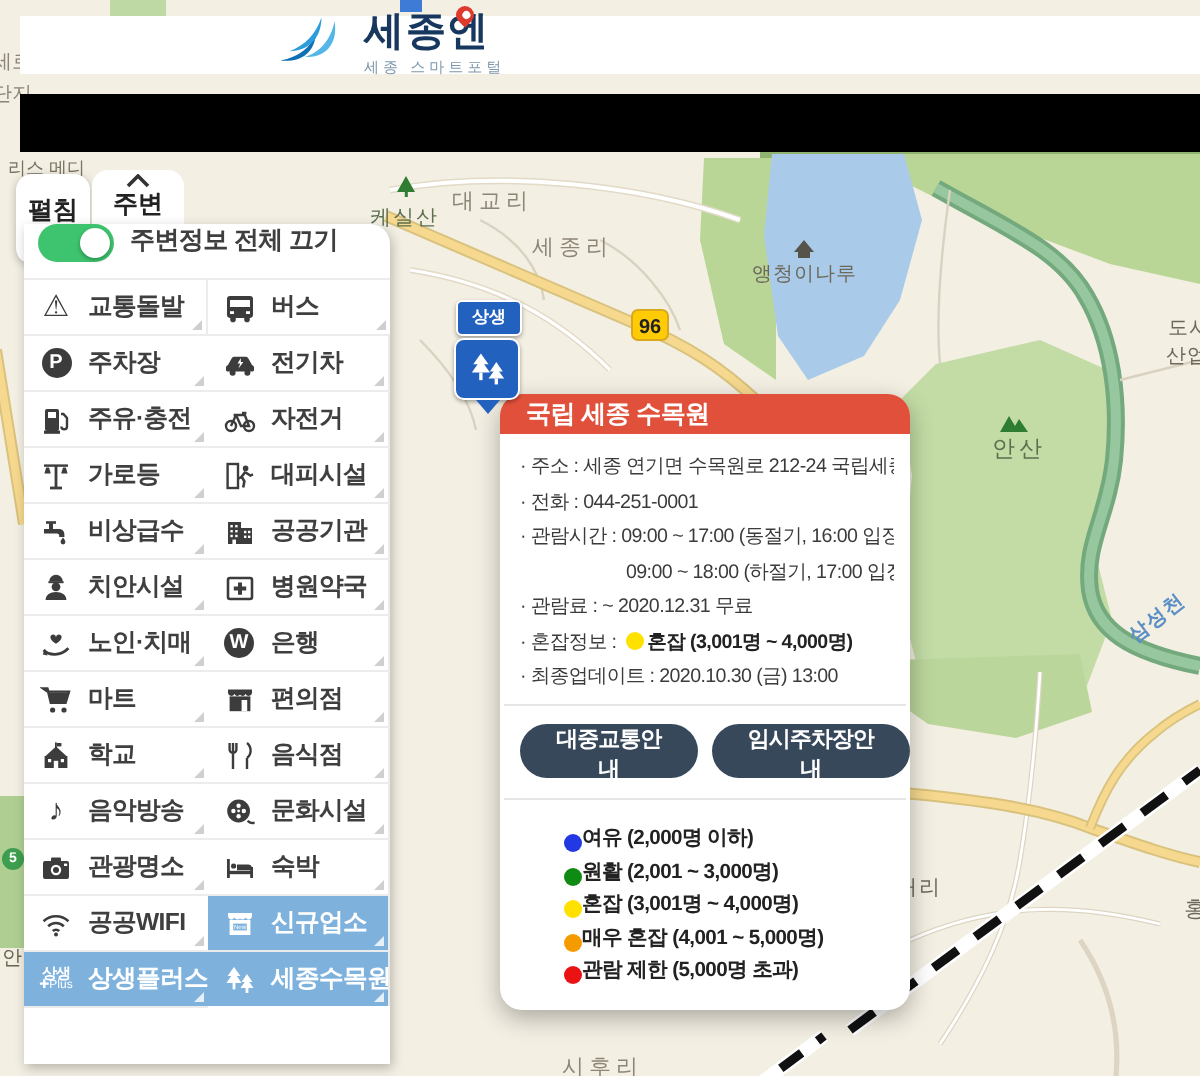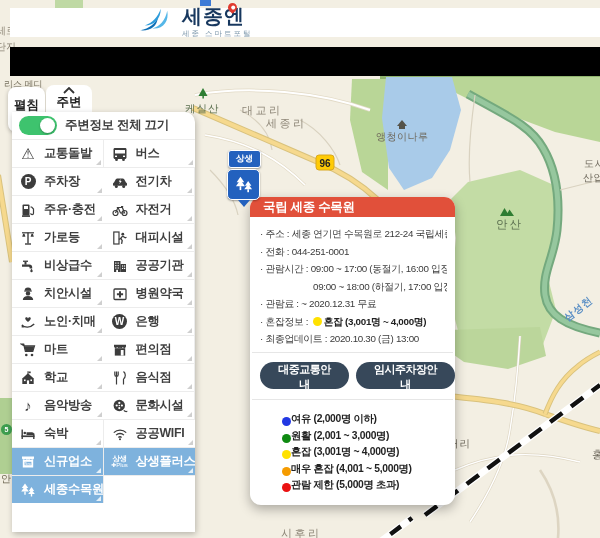--- a/index.html
+++ b/index.html
@@ -34,21 +34,21 @@
 
   
   .tab-expand{position:absolute;left:8px;top:87px;width:37px;height:45px;background:#fff;border-radius:8px;z-index:7;
     box-shadow:0 1px 4px rgba(0,0,0,.25);display:flex;flex-direction:column;align-items:center;justify-content:center;gap:2px;cursor:pointer;}
   .tab-nearby{position:absolute;left:46px;top:85px;width:46px;height:28px;background:#fff;border-radius:8px 8px 0 0;z-index:8;
     display:flex;flex-direction:column;align-items:center;justify-content:center;cursor:pointer;}
   .tab-label{font-size:12.5px;font-weight:bold;color:#222;}
 
   
   .sidebar{position:absolute;left:12px;top:112px;width:183px;height:420px;background:#fff;z-index:8;border-radius:0 10px 0 0;box-shadow:1px 2px 6px rgba(0,0,0,.25);}
-  .toggle-row{height:27px;display:flex;align-items:center;gap:8px;padding-left:7px;}
+  .toggle-row{height:27px;display:flex;align-items:flex-start;gap:8px;padding-left:7px;}
   .switch{width:38px;height:19px;border-radius:10px;background:#3EC36E;position:relative;cursor:pointer;flex:none;}
   .switch:after{content:"";position:absolute;right:2px;top:2px;width:15px;height:15px;border-radius:50%;background:#fff;box-shadow:0 1px 2px rgba(0,0,0,.3);}
   .toggle-label{font-size:12.5px;font-weight:600;color:#3f3f3f;letter-spacing:-.3px;white-space:nowrap;}
   .grid{display:grid;grid-template-columns:1fr 1fr;}
   .cell{height:27px;border-top:1px solid #ECECEC;display:flex;align-items:center;gap:7px;padding-left:7px;position:relative;cursor:pointer;overflow:hidden;}
   .cell.c1{border-right:1px solid #ECECEC;}
   .cell:after{content:"";position:absolute;right:2px;bottom:2px;width:0;height:0;border-left:5px solid transparent;border-bottom:5px solid #CFCFCF;}
   .cell.hl{background:#7EB2DD;}
   .cell.hl:after{border-bottom-color:rgba(255,255,255,.8);}
   .cell.hl .lb{color:#fff;}
@@ -141,21 +141,21 @@
       <path d="M397,126 l5,-6 5,6 z"></path>
         <rect x="399" y="126" width="6" height="3"></rect>
     </g>
     <g>
       <rect x="316" y="155" width="18" height="15" rx="3" fill="#FFCB05" stroke="#D9A81F"></rect>
       <text x="325" y="166.5" font-size="10" font-weight="bold" text-anchor="middle" fill="#222">96</text>
     </g>
     <rect x="200" y="0" width="11" height="6" fill="#3E7BD6"></rect>
   </svg>
 
-  <div class="lbl" style="left:226px;top:103px;margin-left:16px;">대교리</div>
+  <div class="lbl" style="left:226px;top:93px;">대교리</div>
   <div class="lbl" style="left:266px;top:116px;">세종리</div>
   <div class="lbl lbl-mtn" style="left:185px;top:102px;">케실산</div>
   <div class="lbl lbl-sm" style="left:376px;top:130px;">앵청이나루</div>
   <div class="lbl lbl-mtn" style="left:496px;top:217px;font-size:11.5px;letter-spacing:2px;">안산</div>
   <div class="lbl lbl-sm" style="left:584px;top:157px;">도시</div>
   <div class="lbl lbl-sm" style="left:583px;top:171px;">산업</div>
   <div class="lbl lbl-water" style="left:562px;top:302px;">삼성천</div>
   <div class="lbl lbl-sm" style="left:448px;top:437px;letter-spacing:1px;font-size:10.5px;">래리</div>
   <div class="lbl lbl-sm" style="left:592px;top:447px;font-size:11px;">홍</div>
   <div class="lbl" style="left:281px;top:526px;">시후리</div>
@@ -436,20 +436,32 @@
                 <circle cx="4.7" cy="7.5" r="1.1"></circle>
                 <circle cx="9.9" cy="7.5" r="1.1"></circle>
                 <circle cx="7.3" cy="10.1" r="1.1"></circle>
                 <circle cx="7.3" cy="7.5" r=".7"></circle>
               </g>
               <path d="M12.2 12 c1 .9 2.3 1.1 3.1.8 v1.2 c-1.6.4-3.1-.2-3.9-1.2 z"></path>
             </svg>
           </span>
         <span class="lb">문화시설</span>
         </div>
+      <div class="cell">
+        <span class="ic">
+            <svg width="16" height="16" viewBox="0 0 16 16" fill="currentColor">
+              <rect x="1.5" y="4.5" width="13" height="9" rx="1"></rect>
+              <rect x="5.5" y="2.8" width="5" height="2.2" rx=".5"></rect>
+              <circle cx="8" cy="9" r="2.6" fill="#fff"></circle>
+              <circle cx="8" cy="9" r="1.5"></circle>
+              <rect x="12" y="5.8" width="1.6" height="1.2" fill="#fff"></rect>
+            </svg>
+          </span>
+        <span class="lb">관광명소</span>
+        </div>
 
       <div class="cell c1">
         <span class="ic">
             <svg width="16" height="16" viewBox="0 0 16 16" fill="currentColor">
               <rect x="1.5" y="3.5" width="1.4" height="9.5"></rect>
               <rect x="13.1" y="7.5" width="1.4" height="5.5"></rect>
               <circle cx="4.8" cy="7" r="1.3"></circle>
               <path d="M6.5 6.2 h5.5 c1.2 0 2 .8 2 2 v.9 H6.5 z"></path>
               <rect x="1.5" y="9.4" width="13" height="1.7"></rect>
             </svg>

